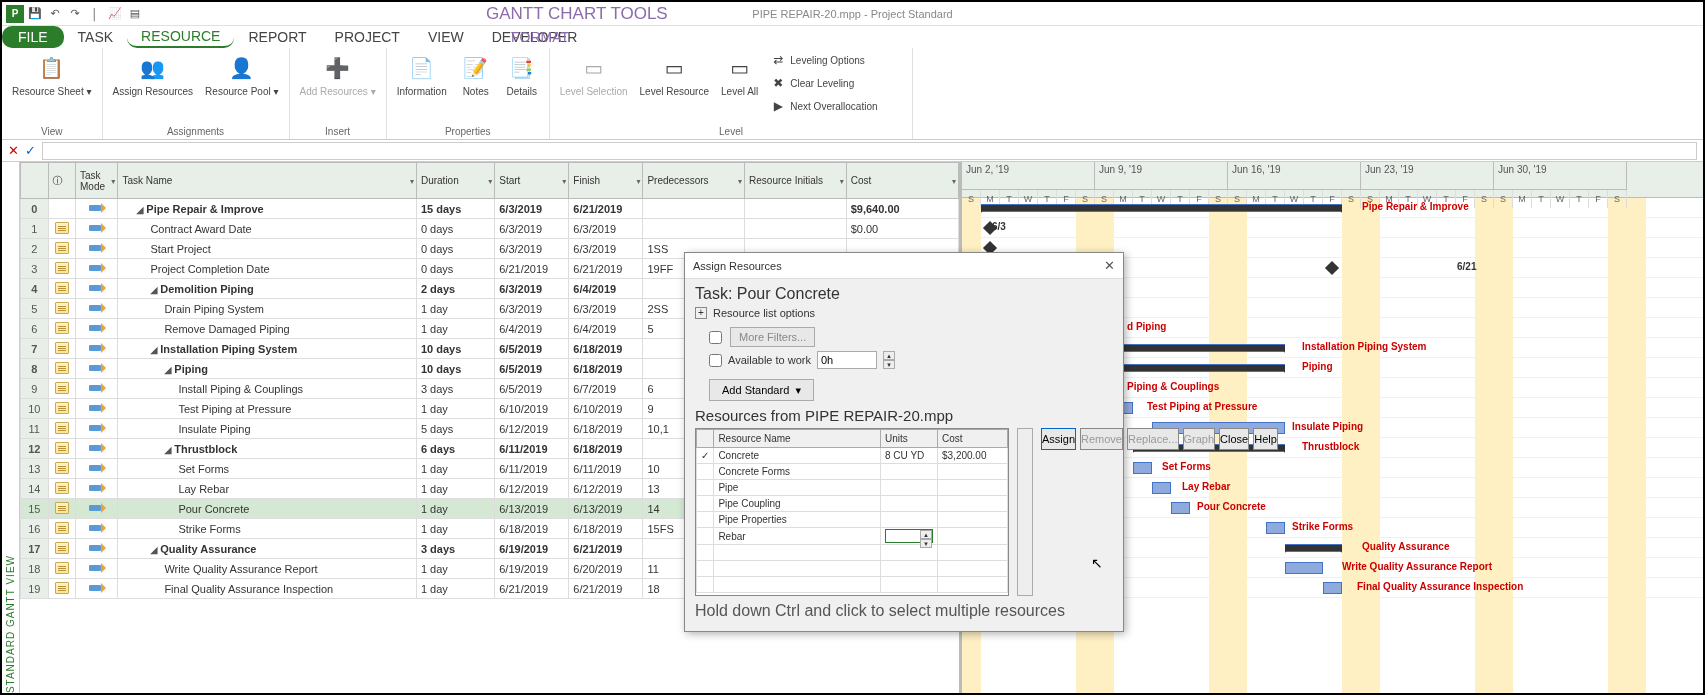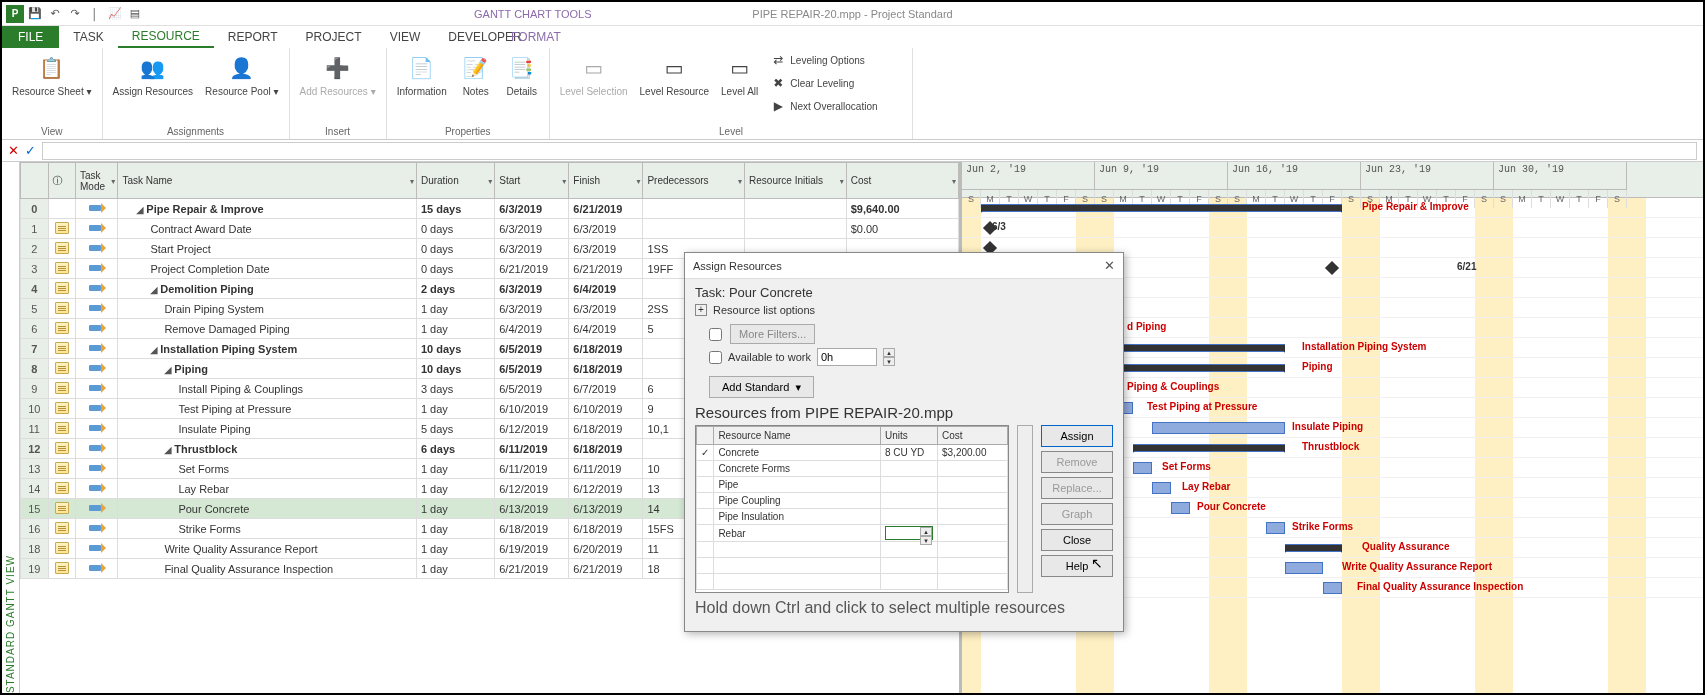--- a/index.html
+++ b/index.html
@@ -3,26 +3,26 @@
 <meta charset="utf-8">
 <style>
 * { box-sizing: border-box; margin: 0; padding: 0; }
 body { font-family: "Segoe UI", Tahoma, sans-serif; font-size: 11px; color: #333; background: #fff; overflow: hidden; width: 1705px; height: 695px; position: relative; border: 2px solid #000; }
 
 
 .titlebar { height: 24px; background: #fff; display: flex; align-items: center; padding: 0 4px; border-bottom: 1px solid #e0e0e0; }
 .titlebar .qat { display: flex; gap: 2px; align-items: center; }
 .titlebar .qat-icon { width: 18px; height: 18px; display: flex; align-items: center; justify-content: center; font-size: 11px; color: #555; }
 .app-icon { width: 18px; height: 18px; background: #2B7D2B; color: #fff; font-size: 10px; display: flex; align-items: center; justify-content: center; font-weight: bold; }
-.titlebar .tool-tab { position: absolute; left: 472px; color: #8B6BAB; font-size: 11px; }
+.titlebar .tool-tab { position: absolute; left: 484px; color: #8B6BAB; font-size: 17px; }
 .titlebar .doc-title { position: absolute; left: 50%; transform: translateX(-50%); color: #888; font-size: 11px; }
 
 
 .ribbon-tabs { height: 22px; display: flex; align-items: center; background: #fff; }
-.ribbon-tab { padding: 0 14px; height: 22px; display: flex; align-items: center; font-size: 12px; color: #444; cursor: pointer; text-transform: uppercase; }
+.ribbon-tab { padding: 0 14px; height: 22px; display: flex; align-items: center; font-size: 14px; color: #444; cursor: pointer; text-transform: uppercase; border-radius: 10px; }
 .ribbon-tab.file { background: #2B7D2B; color: #fff; padding: 0 16px; }
 .ribbon-tab.active { color: #2B7D2B; border-bottom: 2px solid #2B7D2B; }
 .ribbon-tab.format { color: #8B6BAB; position: absolute; left: 495px; }
 
 
 .ribbon { height: 92px; background: #fff; border-bottom: 1px solid #ccc; display: flex; }
 .ribbon-group { border-right: 1px solid #e0e0e0; padding: 2px 6px; display: flex; flex-direction: column; align-items: center; }
 .ribbon-group-body { display: flex; gap: 4px; flex: 1; align-items: flex-start; }
 .ribbon-btn { display: flex; flex-direction: column; align-items: center; justify-content: flex-start; padding: 2px 4px; min-width: 42px; text-align: center; font-size: 10px; color: #444; line-height: 1.2; }
 .ribbon-btn.disabled { color: #aaa; }
@@ -58,58 +58,58 @@
 .task-table .mode { width: 36px; text-align: center; }
 .indent-1 { padding-left: 18px !important; }
 .indent-2 { padding-left: 32px !important; }
 .indent-3 { padding-left: 46px !important; }
 .indent-4 { padding-left: 60px !important; }
 .outline-toggle { color: #555; margin-right: 3px; font-size: 9px; }
 
 
 .gantt { flex: 1; position: relative; overflow: hidden; background: #fff; }
 .gantt-header { height: 36px; border-bottom: 1px solid #bbb; position: relative; background: #E8EEE8; }
-.gantt-weeks { display: flex; height: 28px; font-family: Liberation Mono, monospace; }
+.gantt-weeks { display: flex; height: 28px; }
 .gantt-week { border-right: 1px solid #bbb; border-bottom: 1px solid #bbb; font-size: 10px; padding: 2px 4px; color: #555; }
 .gantt-days { display: flex; height: 18px; }
 .gantt-day { width: 19px; border-right: 1px solid #ddd; font-size: 9px; text-align: center; color: #666; line-height: 18px; }
 .gantt-body { position: relative; }
 .gantt-row { height: 20px; position: relative; border-bottom: 1px solid #f0f0f0; }
 .weekend-band { position: absolute; top: 0; bottom: 0; width: 38px; background: #FDE9A8; opacity: 0.7; }
 .gantt-bar { position: absolute; height: 12px; top: 4px; background: #8FAADC; border: 1px solid #4472C4; }
 .gantt-bar.summary { background: #333; height: 8px; top: 6px; }
 .gantt-bar.summary::before, .gantt-bar.summary::after { content: ''; position: absolute; top: 0; width: 0; height: 0; border-top: 8px solid #333; }
 .gantt-bar.summary::before { left: -1px; border-right: 5px solid transparent; border-left: 0; }
 .gantt-bar.summary::after { right: -1px; border-left: 5px solid transparent; border-right: 0; }
 .gantt-milestone { position: absolute; width: 10px; height: 10px; background: #333; transform: rotate(45deg); top: 5px; }
 .gantt-label { position: absolute; font-size: 10px; color: #C00; white-space: nowrap; top: 3px; font-weight: bold; }
 .gantt-label.black { color: #333; }
 
 
 .dialog { position: absolute; left: 682px; top: 250px; width: 440px; height: 380px; background: #F0F0F0; border: 1px solid #888; box-shadow: 2px 2px 8px rgba(0,0,0,0.3); z-index: 100; font-size: 11px; }
 .dialog-title { height: 26px; display: flex; align-items: center; justify-content: space-between; padding: 0 8px; background: #fff; border-bottom: 1px solid #ddd; }
 .dialog-close { font-size: 13px; color: #555; cursor: pointer; }
 .dialog-body { padding: 6px 10px; }
-.dialog-body .task-label { font-size: 13px; margin-bottom: 4px; }
+.dialog-body .task-label { font-size: 16px; margin-bottom: 4px; }
 .fieldset-toggle { display: flex; align-items: center; gap: 6px; margin-bottom: 8px; }
 .filter-row { display: flex; align-items: center; gap: 8px; margin: 4px 0 4px 14px; }
 .filter-row select { flex: 1; height: 20px; border: 1px solid #aaa; background: #fff; font-size: 11px; padding: 0 4px; }
 .filter-row button { height: 20px; padding: 0 8px; font-size: 11px; background: #E8E8E8; border: 1px solid #aaa; color: #888; }
 .check-row { display: flex; align-items: center; gap: 6px; margin: 4px 0 4px 14px; }
 .check-row input[type=text] { width: 60px; height: 18px; border: 1px solid #aaa; font-size: 11px; padding: 0 3px; }
 .spinner { width: 12px; display: inline-flex; flex-direction: column; }
 .spinner span { height: 9px; border: 1px solid #aaa; font-size: 7px; text-align: center; line-height: 7px; background: #eee; }
 .add-res-btn { margin: 6px 0 6px 14px; height: 22px; padding: 0 12px; font-size: 11px; background: #E8E8E8; border: 1px solid #aaa; }
 .res-table-wrap { display: flex; gap: 8px; margin-top: 4px; }
 .res-table { border: 1px solid #888; background: #fff; flex: 1; height: 168px; overflow: hidden; position: relative; }
 .res-table table { border-collapse: collapse; width: 100%; }
 .res-table th { border: 1px solid #aaa; background: #F0F0F0; font-size: 10px; font-weight: normal; padding: 2px 4px; text-align: left; height: 18px; }
 .res-table td { border: 1px solid #ddd; padding: 1px 4px; height: 16px; font-size: 10px; }
 .res-scroll { width: 16px; background: #eee; border: 1px solid #aaa; }
-.dlg-btns { display: flex; flex-direction: column; gap: 4px; width: 72px; }
+.dlg-btns { display: flex; gap: 4px; width: 72px; }
 .dlg-btns button { height: 22px; font-size: 11px; background: #E8E8E8; border: 1px solid #888; }
 .dlg-btns button.primary { border: 1px solid #0066CC; }
 .dlg-btns button:disabled { color: #999; }
 .dialog-hint { font-size: 16px; color: #555; margin-top: 6px; }
 .cursor-arrow { position: absolute; font-size: 14px; color: #000; pointer-events: none; }
 
 .clip-ico { width:14px; height:12px; display:inline-block; background:linear-gradient(#FFF3C4,#FFE493); border:1px solid #C9A94F; border-radius:1px; position:relative; }
 .clip-ico::after{content:'';position:absolute;left:2px;top:3px;width:8px;height:1px;background:#B8923A;box-shadow:0 2px 0 #B8923A, 0 4px 0 #B8923A;}
 .mode-ico{width:16px;height:12px;display:inline-block;position:relative;}
 .mode-ico::before{content:'';position:absolute;left:0;top:3px;width:12px;height:6px;background:#5B9BD5;border-radius:1px;}
@@ -449,20 +449,32 @@
           </tr>
           <tr>
             <td class="row-num">16</td>
     <td class="indicator"><span class="clip-ico"></span></td>
     <td class="mode"><span class="mode-ico"></span></td>
     <td class="indent-4">Strike Forms</td>
     <td>1 day</td>
             <td>6/18/2019</td>
             <td>6/18/2019</td>
     <td>15FS</td>
+            <td></td>
+            <td></td>
+          </tr>
+          <tr class="summary">
+            <td class="row-num">17</td>
+    <td class="indicator"><span class="clip-ico"></span></td>
+    <td class="mode"><span class="mode-ico"></span></td>
+    <td class="indent-2"><span class="outline-toggle">◢</span>Quality Assurance</td>
+    <td>3 days</td>
+            <td>6/19/2019</td>
+            <td>6/21/2019</td>
+    <td></td>
             <td></td>
             <td></td>
           </tr>
           <tr>
             <td class="row-num">18</td>
     <td class="indicator"><span class="clip-ico"></span></td>
     <td class="mode"><span class="mode-ico"></span></td>
     <td class="indent-3">Write Quality Assurance Report</td>
     <td>1 day</td>
             <td>6/19/2019</td>
@@ -686,21 +698,21 @@
                 <td></td>
               </tr>
               <tr>
                 <td style="text-align:center;"></td>
                 <td>Pipe Coupling</td>
                 <td></td>
                 <td></td>
               </tr>
               <tr>
                 <td style="text-align:center;"></td>
-                <td>Pipe Insulation</td>
+                <td>Pipe Properties</td>
                 <td></td>
                 <td></td>
               </tr>
               <tr>
                 <td style="text-align:center;"></td>
                 <td>Rebar</td>
                 <td>
                   <div style="border:1px solid #2B7D2B;height:14px;display:flex;">
                     <input style="border: 0px; width: 34px; font-size: 10px;">
                     <span class="spinner">

